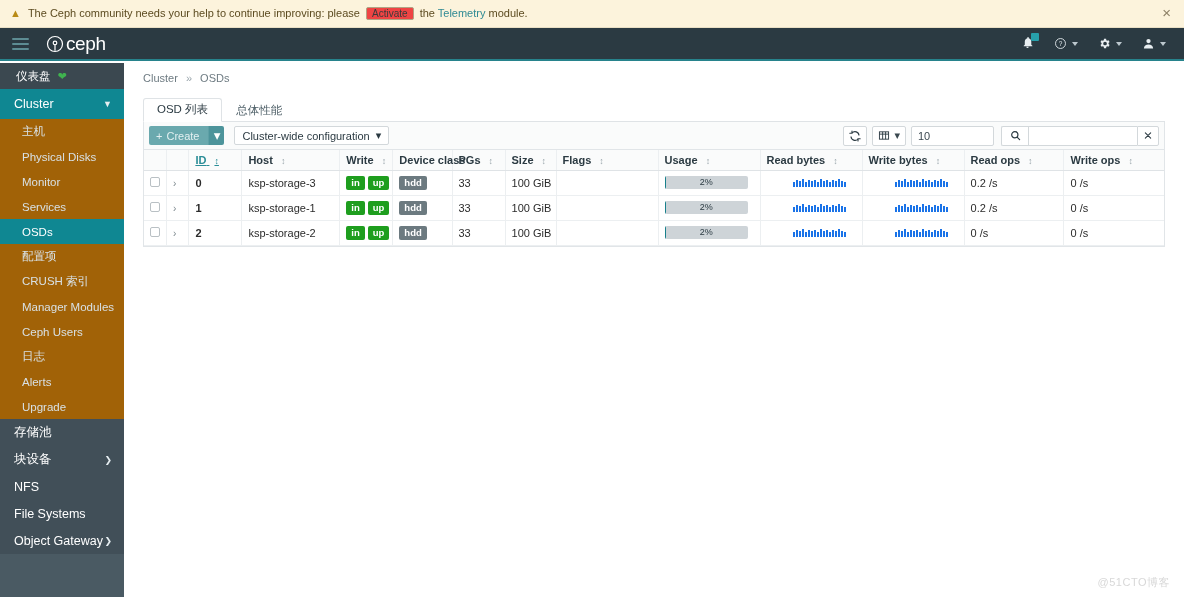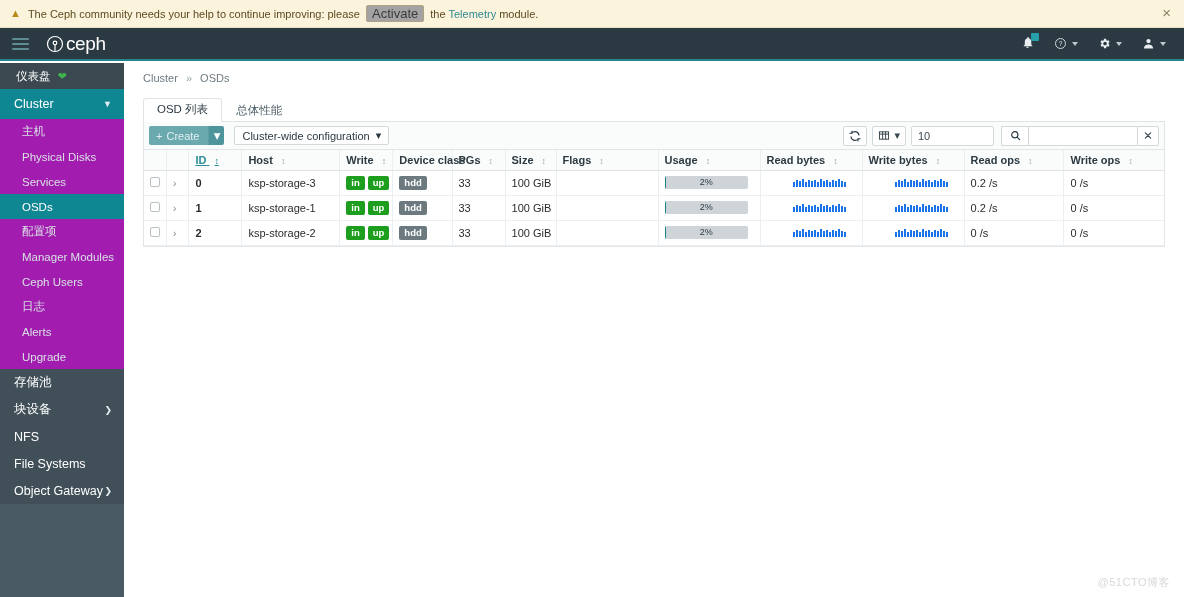--- a/index.html
+++ b/index.html
@@ -22,25 +22,25 @@
     display: flex; align-items: center;
     padding: 0 10px;
     font-size: 11px;
     color: #5c4b20;
   }
   .alert-warn-icon { color: #b88a16; font-size: 11px; margin-right: 7px; line-height: 1; }
   .alert-text { white-space: nowrap; }
   .alert-activate {
     display: inline-block;
     border: 1px solid #b0a384;
-    background: #a3a3a3;
+    background: #ef4444;
     padding: 0px 5px;
     margin: 0 3px;
     border-radius: 2px;
-    font-size: 13px;
+    font-size: 10px;
     color: #3a3a3a;
     cursor: pointer;
     vertical-align: baseline;
   }
   .alert-link { color: #2f8a93; text-decoration: none; }
   .alert-close {
     position: absolute; right: 10px; top: 5px;
     font-size: 15px; color: #8d8167; cursor: pointer; line-height: 1;
     background: none; border: none; padding: 0 3px;
   }
@@ -85,21 +85,21 @@
   }
   .heart-icon { color: #3fb34f; font-size: 11px; margin-left: 7px; }
   .side-group-head {
     height: 30px; display: flex; align-items: center; padding-left: 14px;
     color: #ffffff; font-size: 12.5px; cursor: pointer; position: relative;
   }
   .side-group-head.active { background: #0f8792; }
   .side-group-head .chev {
     position: absolute; right: 12px; font-size: 9px; color: #e6eef1;
   }
-  .side-sub { background: #a21caf; }
+  .side-sub { background: #a16207; }
   .side-item {
     height: 25px; display: flex; align-items: center; padding-left: 22px;
     color: #d8e0e4; font-size: 11.5px; cursor: pointer;
   }
   .side-item.selected { background: #0f8792; color: #ffffff; }
   .side-root {
     height: 27px; display: flex; align-items: center; padding-left: 14px;
     color: #ffffff; font-size: 12.5px; cursor: pointer; position: relative;
     background: #414f58;
   }
@@ -315,27 +315,33 @@
     </div>
 
     <div class="side-sub">
       <div class="side-item">
           <span>主机</span>
         </div>
       <div class="side-item">
           <span>Physical Disks</span>
         </div>
       <div class="side-item">
+          <span>Monitor</span>
+        </div>
+      <div class="side-item">
           <span>Services</span>
         </div>
       <div class="side-item selected">
           <span>OSDs</span>
         </div>
       <div class="side-item">
           <span>配置项</span>
+        </div>
+      <div class="side-item">
+          <span>CRUSH 索引</span>
         </div>
       <div class="side-item">
           <span>Manager Modules</span>
         </div>
       <div class="side-item">
           <span>Ceph Users</span>
         </div>
       <div class="side-item">
           <span>日志</span>
         </div>

